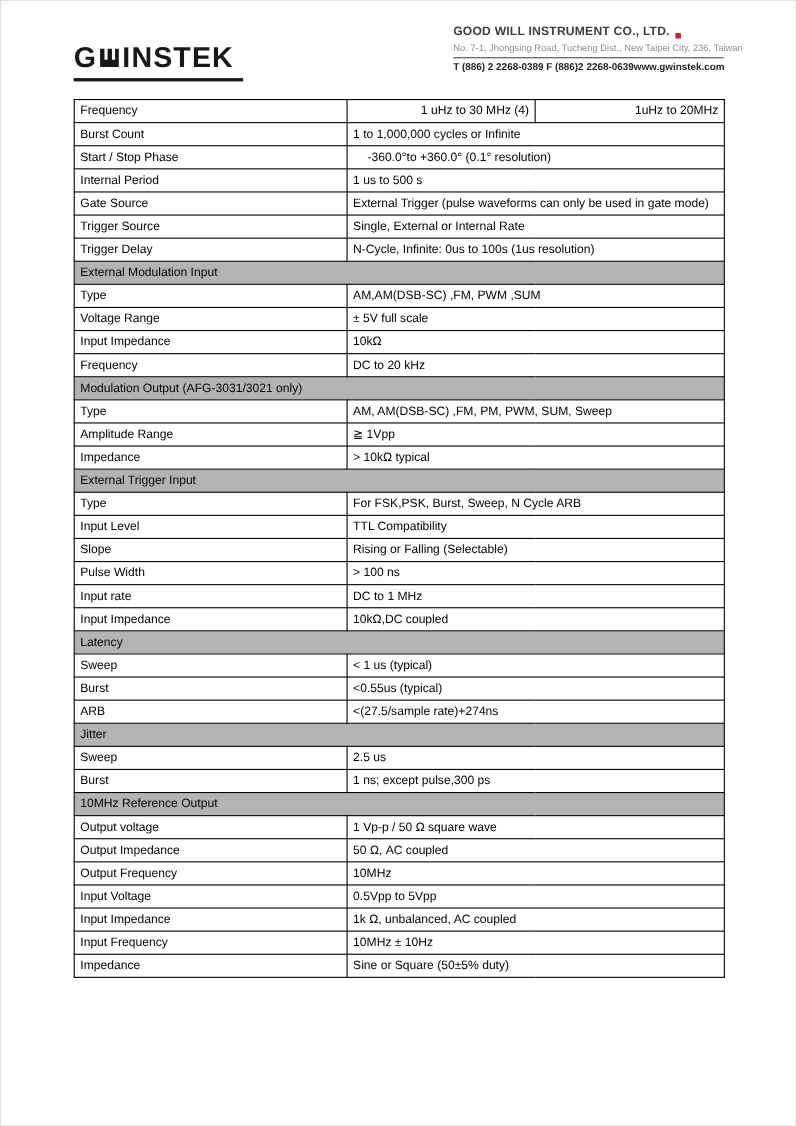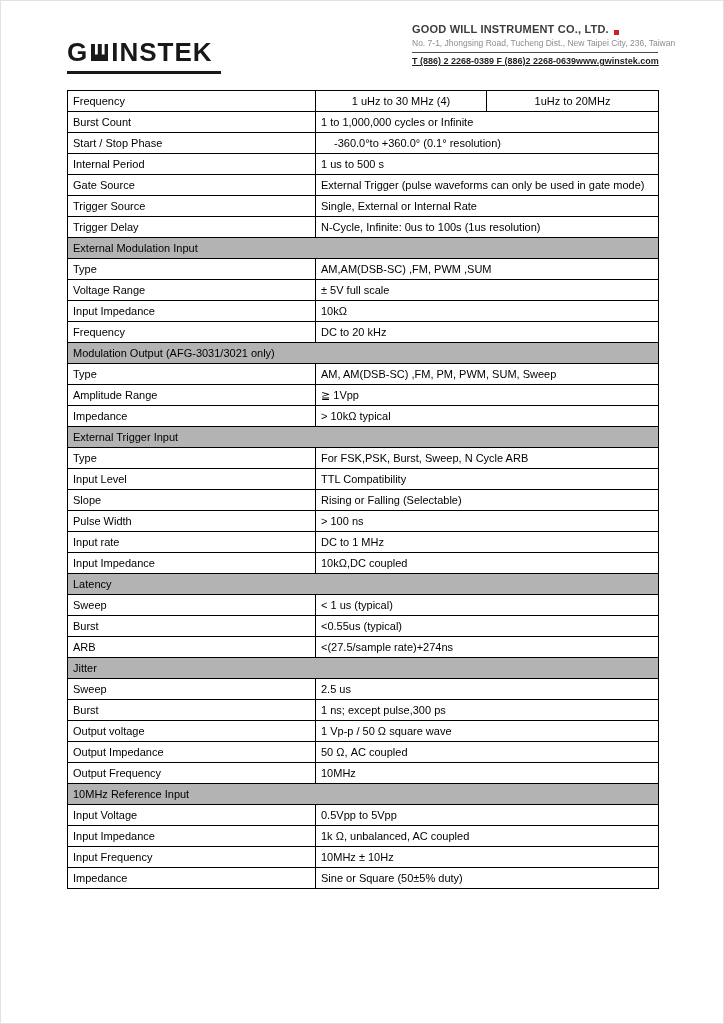--- a/index.html
+++ b/index.html
@@ -63,21 +63,20 @@
     margin-top: 4px;
     padding-top: 3px;
     border-top: 1px solid #4a4a4a;
     display: flex;
     justify-content: space-between;
     align-items: baseline;
     font-size: 9px;
     font-weight: bold;
     color: #1f1f1f;
     white-space: nowrap;
-    text-decoration: underline;
   }
 
   
   .spec-table {
     position: absolute;
     top: 89px;
     left: 66px;
     width: 591px;
     border-collapse: collapse;
     table-layout: fixed;
@@ -87,21 +86,21 @@
   .spec-table td {
     border: 1px solid #000;
     padding: 3px 5px;
     height: 21px;
     line-height: 14px;
     vertical-align: middle;
     white-space: nowrap;
     overflow: hidden;
   }
   .section-cell { background: var(--section-bg, #b3b3b3); }
-  .value-cell.center { text-align: center; }
+  .value-cell.center { text-align: right; }
   .value-cell.indent { padding-left: 18px; }
 </style>
 </head>
 <body>
 
 <div class="page">
 
   <div class="header">
 
     <div class="logo">
@@ -245,35 +244,35 @@
         </tr>
         <tr>
           <td class="label-cell">Sweep</td>
           <td class="value-cell" colspan="2">2.5 us</td>
         </tr>
         <tr>
           <td class="label-cell">Burst</td>
           <td class="value-cell" colspan="2">1 ns; except pulse,300 ps</td>
         </tr>
         <tr>
+          <td class="section-cell" colspan="3">10MHz Reference Output</td>
+        </tr>
+        <tr>
           <td class="label-cell">Output voltage</td>
           <td class="value-cell" colspan="2">1 Vp-p / 50 Ω square wave</td>
         </tr>
         <tr>
           <td class="label-cell">Output Impedance</td>
           <td class="value-cell" colspan="2">50 Ω, AC coupled</td>
         </tr>
         <tr>
           <td class="label-cell">Output Frequency</td>
           <td class="value-cell" colspan="2">10MHz</td>
         </tr>
         <tr>
-          <td class="section-cell" colspan="3">10MHz Reference Input</td>
-        </tr>
-        <tr>
           <td class="label-cell">Input Voltage</td>
           <td class="value-cell" colspan="2">0.5Vpp to 5Vpp</td>
         </tr>
         <tr>
           <td class="label-cell">Input Impedance</td>
           <td class="value-cell" colspan="2">1k Ω, unbalanced, AC coupled</td>
         </tr>
         <tr>
           <td class="label-cell">Input Frequency</td>
           <td class="value-cell" colspan="2">10MHz ± 10Hz</td>

